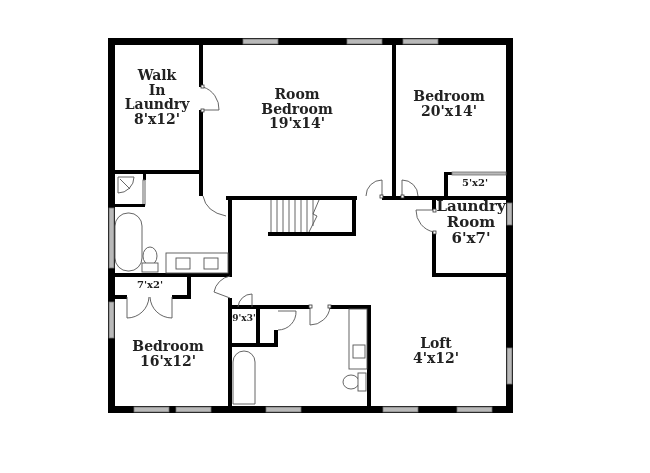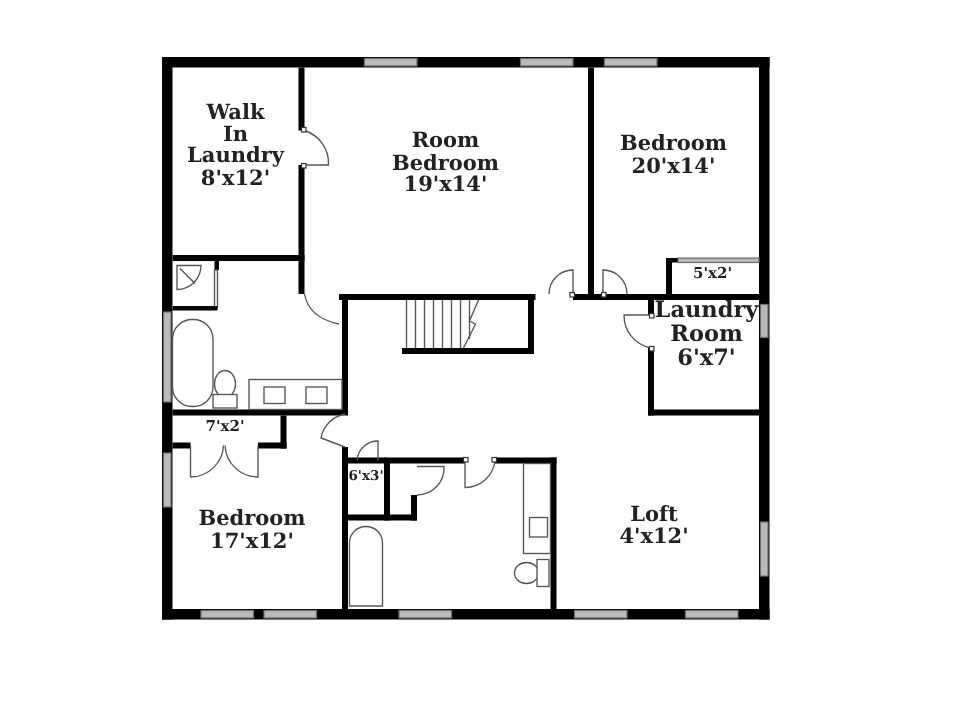--- a/index.html
+++ b/index.html
@@ -202,24 +202,24 @@
   <span>Laundry</span>
   <span>Room</span>
   <span>6'x7'</span>
 </div>
 
 <div class="lbl small" style="left:150px; top:280px;">
   <span>7'x2'</span>
 </div>
 
 <div class="lbl small" style="left:244px; top:314px; font-size:9px;">
-  <span>6'x3'</span>
+  <span>9'x3'</span>
 </div>
 
 <div class="lbl big" style="left:168px; top:339px;">
   <span>Bedroom</span>
-  <span>17'x12'</span>
+  <span>16'x12'</span>
 </div>
 
 <div class="lbl big" style="left:436px; top:336px;">
   <span>Loft</span>
   <span>4'x12'</span>
 </div>
 
 </body></html>

